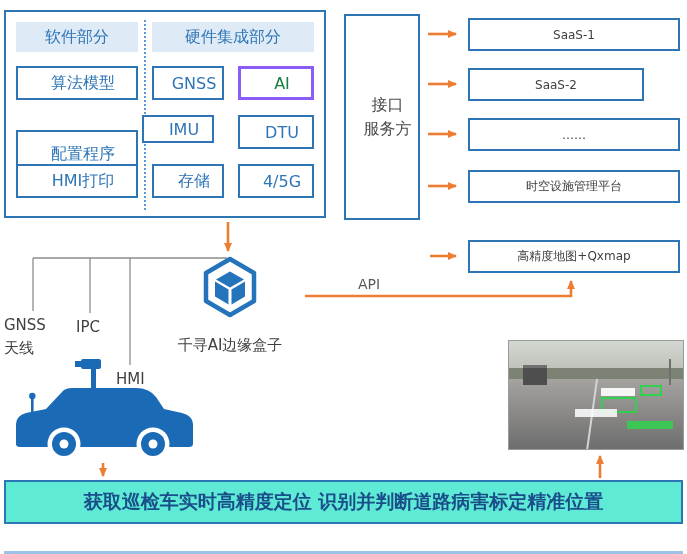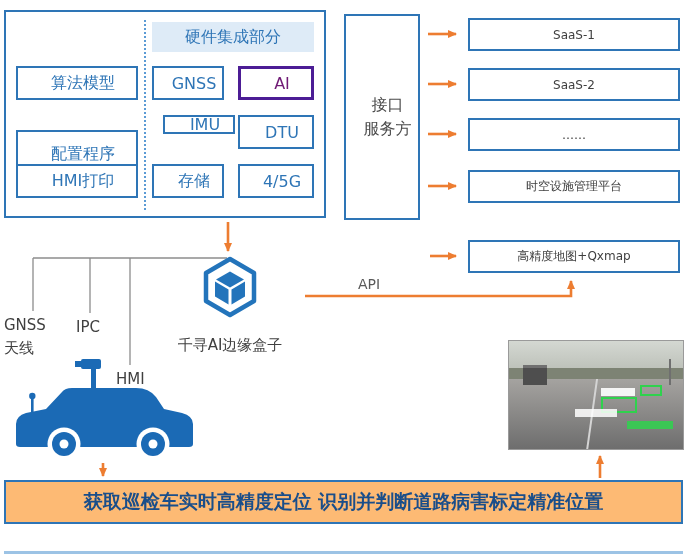--- a/index.html
+++ b/index.html
@@ -11,58 +11,59 @@
   }
   .abs { position:absolute; }
   .hdrbox {
     background:#DEEBF7; color:#2E75B6; font-size:16px; font-weight:500;
     display:flex; align-items:center; justify-content:center;
   }
   .itembox {
     border:2px solid #2E75B6; background:#fff; color:#2E75B6; font-size:16px;
     display:flex; align-items:center; justify-content:center;padding-left:12px;
   }
-  .ai-box { border:3px solid #4c1d95; color:#701a75; }
+  .ai-box { border:3px solid #8b5cf6; color:#15803d; }
   .svcbox {
     border:2px solid #2E75B6; background:#fff; color:#3f3f3f; font-size:12px;
     display:flex; align-items:center; justify-content:center;
   }
   .lbl { font-size:15px; color:#3f3f3f; line-height:23px; }
   .overlay { position:absolute; left:0; top:0; pointer-events:none; }
 </style>
 </head>
 <body>
 
 <div class="canvas">
 
   <div class="abs" style="left:4px; top:10px; width:322px; height:208px; border:2px solid #2E75B6; background:#fff;">
+    <div class="abs hdrbox" style="left:10px; top:10px; width:122px; height:30px;">软件部分</div>
     <div class="abs hdrbox" style="left:146px; top:10px; width:162px; height:30px;">硬件集成部分</div>
     <div class="abs" style="left:138px; top:8px; height:190px; border-left:2px dotted #5B9BD5;"></div>
 
     <div class="abs itembox" style="left:10px; top:54px; width:122px; height:34px;">算法模型</div>
     <div class="abs itembox" style="left:10px; top:118px; width:122px; height:48px;">配置程序</div>
     <div class="abs itembox" style="left:10px; top:152px; width:122px; height:34px;">HMI打印</div>
 
     <div class="abs itembox" style="left:146px; top:54px; width:72px; height:34px;">GNSS</div>
     <div class="abs itembox ai-box" style="left:232px; top:54px; width:76px; height:34px;">AI</div>
-    <div class="abs itembox" style="left:157px; top:103px; width:72px; height:19px;">IMU</div>
+    <div class="abs itembox" style="left:136px; top:103px; width:72px; height:28px;">IMU</div>
     <div class="abs itembox" style="left:232px; top:103px; width:76px; height:34px;">DTU</div>
     <div class="abs itembox" style="left:146px; top:152px; width:72px; height:34px;">存储</div>
     <div class="abs itembox" style="left:232px; top:152px; width:76px; height:34px;">4/5G</div>
   </div>
 
   <div class="abs" style="left:344px; top:14px; width:76px; height:206px; border:2px solid #2E75B6; background:#fff;
               display:flex; flex-direction:column; align-items:center; justify-content:center; gap:3px;
               font-size:16px; color:#4a4a4a;padding-left:11px;">
     <span>接口</span>
     <span>服务方</span>
   </div>
 
   <div class="abs svcbox" style="left:468px; top:18px;  width:212px; height:33px;">SaaS-1</div>
-  <div class="abs svcbox" style="left:468px; top:68px;  width:212px; height:33px;">SaaS-2</div>
+  <div class="abs svcbox" style="left:468px; top:68px;  width:176px; height:33px;">SaaS-2</div>
   <div class="abs svcbox" style="left:468px; top:118px; width:212px; height:33px;">……</div>
   <div class="abs svcbox" style="left:468px; top:170px; width:212px; height:33px;">时空设施管理平台</div>
   <div class="abs svcbox" style="left:468px; top:240px; width:212px; height:33px;">高精度地图+Qxmap</div>
 
   <div class="abs lbl" style="left:358px; top:273px; font-size:14px; color:#595959;">API</div>
   <div class="abs lbl" style="left:155px; top:334px; width:150px; text-align:center;">千寻AI边缘盒子</div>
   <div class="abs lbl" style="left:4px; top:314px;">
     <span style="display:block;">GNSS</span>
     <span style="display:block;">天线</span>
   </div>
@@ -91,21 +92,21 @@
     <div class="abs" style="left:82px; top:38px; width:2px; height:72px; background:#d4d4d4; transform:skewX(-8deg);"></div>
     <div class="abs" style="left:14px; top:24px; width:24px; height:20px; background:#4e4e4e; border-top:3px solid #707070;"></div>
     <div class="abs" style="left:160px; top:18px; width:2px; height:26px; background:#6f6f6f;"></div>
     <div class="abs" style="left:92px; top:56px; width:36px; height:16px; border:2px solid #2FD24D;"></div>
     <div class="abs" style="left:92px; top:47px; width:34px; height:8px; background:rgba(255,255,255,0.9);"></div>
     <div class="abs" style="left:131px; top:44px; width:22px; height:11px; border:2px solid #2FD24D;"></div>
     <div class="abs" style="left:66px; top:68px; width:42px; height:8px; background:rgba(255,255,255,0.85);"></div>
     <div class="abs" style="left:118px; top:80px; width:46px; height:8px; background:rgba(47,210,77,0.85);"></div>
   </div>
 
-  <div class="abs" style="left:4px; top:480px; width:679px; height:44px; border:2.5px solid #2E75B6; background:#fdba74;
+  <div class="abs" style="left:4px; top:480px; width:679px; height:44px; border:2.5px solid #2E75B6; background:#5eead4;
               display:flex; align-items:center; justify-content:center;">
     <span style="font-size:19px; font-weight:bold; color:#1A4E8A;">获取巡检车实时高精度定位 识别并判断道路病害标定精准位置</span>
   </div>
   <div class="abs" style="left:4px; top:551px; width:679px; height:3px; background:#9CC3E5;"></div>
 
   <svg class="overlay" width="687" height="554" viewBox="0 0 687 554">
     <defs>
       <marker id="ah" markerWidth="10" markerHeight="9" refX="8" refY="4" orient="auto" markerUnits="userSpaceOnUse">
         <path d="M0,0 L9,4 L0,8 Z" fill="#ED7D31"></path>
       </marker>

